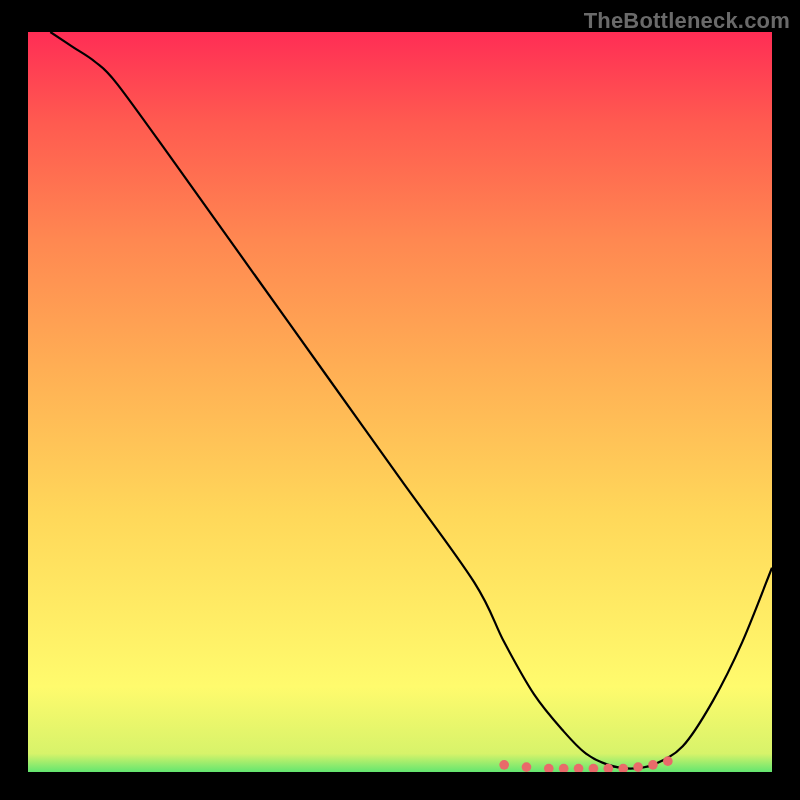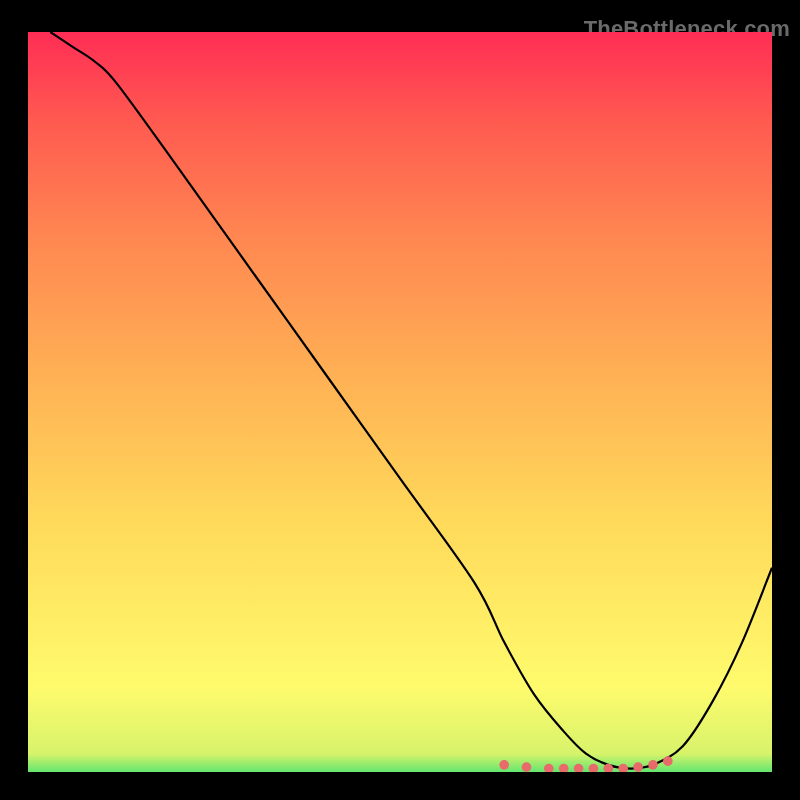--- a/index.html
+++ b/index.html
@@ -12,21 +12,21 @@
     overflow: hidden;
   }
   .outer {
     position: relative;
     width: 800px;
     height: 800px;
     background: #000;
   }
   .attribution {
     position: absolute;
-    top: 16px;
+    top: 8px;
     right: 10px;
     color: #6a6a6a;
     font-size: 22px;
     font-weight: 600;
     letter-spacing: 0.2px;
   }
   
   .plot {
     position: absolute;
     left: 28px;

